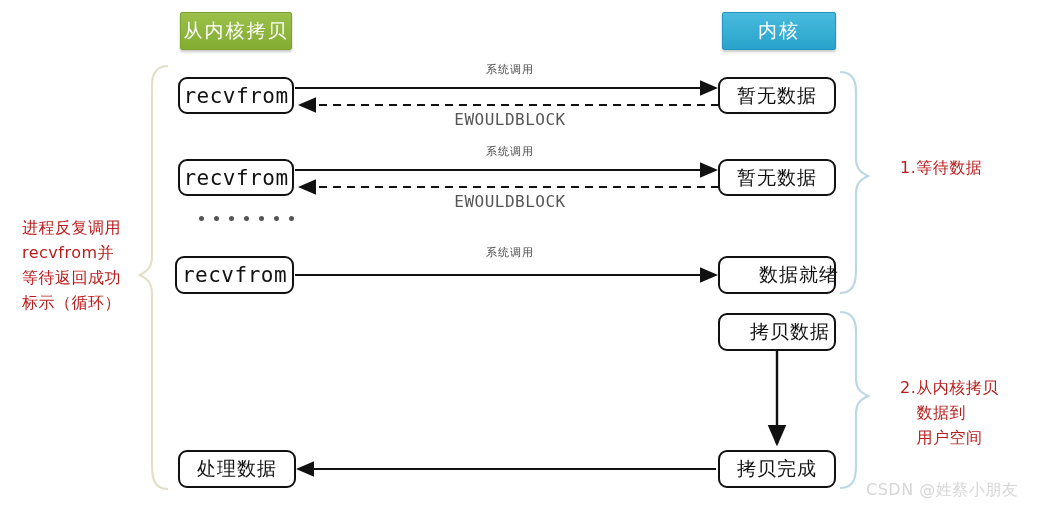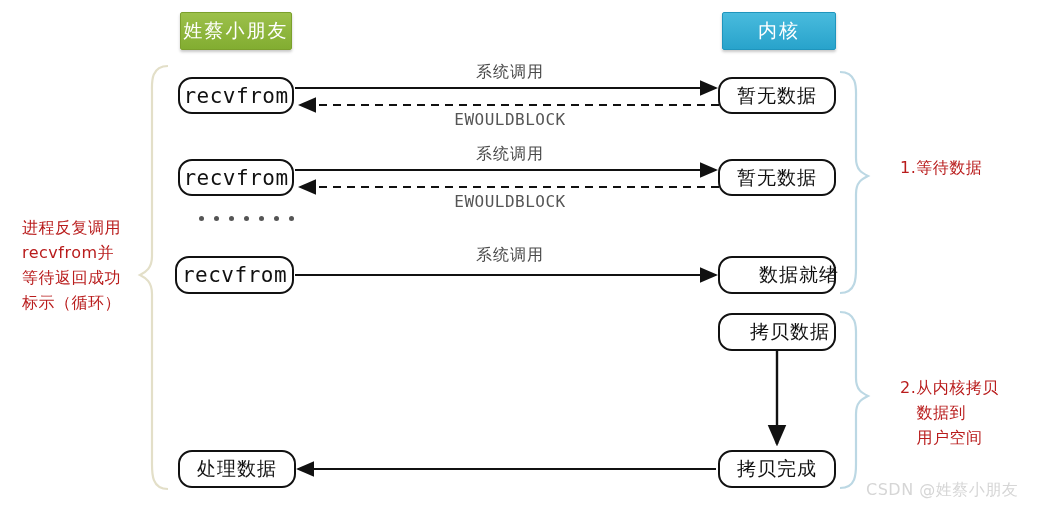--- a/index.html
+++ b/index.html
@@ -32,21 +32,21 @@
     background:linear-gradient(#49bbdd,#28a3cb);
     border:1px solid #1f95bd;
   }
 
   
   .node{
     position:absolute;
     box-sizing:border-box;
     background:#ffffff;
     border:2.5px solid #111;
-    border-radius:14px;
+    border-radius:9px;
     display:flex;align-items:center;justify-content:center;
     color:#111;
     white-space:nowrap;
   }
   .node.mono{
     font-family:"DejaVu Sans Mono","Liberation Mono",monospace;
     font-size:21px;
     letter-spacing:.5px;
   }
   .node.cjk{
@@ -54,21 +54,21 @@
     letter-spacing:1px;
   }
 
   
   .lbl{
     position:absolute;
     color:#4a4a4a;
     white-space:nowrap;
     text-align:center;
   }
-  .lbl.cn{font-size:16px;letter-spacing:1px;}
+  .lbl.cn{font-size:11px;letter-spacing:1px;}
   .lbl.en{
     font-family:"DejaVu Sans Mono","Liberation Mono",monospace;
     font-size:16px;letter-spacing:.5px;color:#555;
   }
 
   
   .side{
     position:absolute;
     color:#b91c1c;
     font-size:16px;
@@ -92,21 +92,21 @@
     position:absolute;left:866px;top:480px;
     color:#d6d6d6;font-size:16px;letter-spacing:.5px;white-space:nowrap;
   }
 </style>
 </head>
 <body>
 
 <div id="stage">
 
   <div class="pill user">
-    <span>姓蔡小朋友</span>
+    <span>从内核拷贝</span>
   </div>
   <div class="pill kernel">
     <span>内核</span>
   </div>
 
   <svg class="layer" viewBox="0 0 1042 512">
     <defs>
       <marker id="ah" markerWidth="9" markerHeight="9" refX="8" refY="4.5" orient="auto">
         <path d="M0,0.6 L9,4.5 L0,8.4 z" fill="#111"></path>
       </marker>

